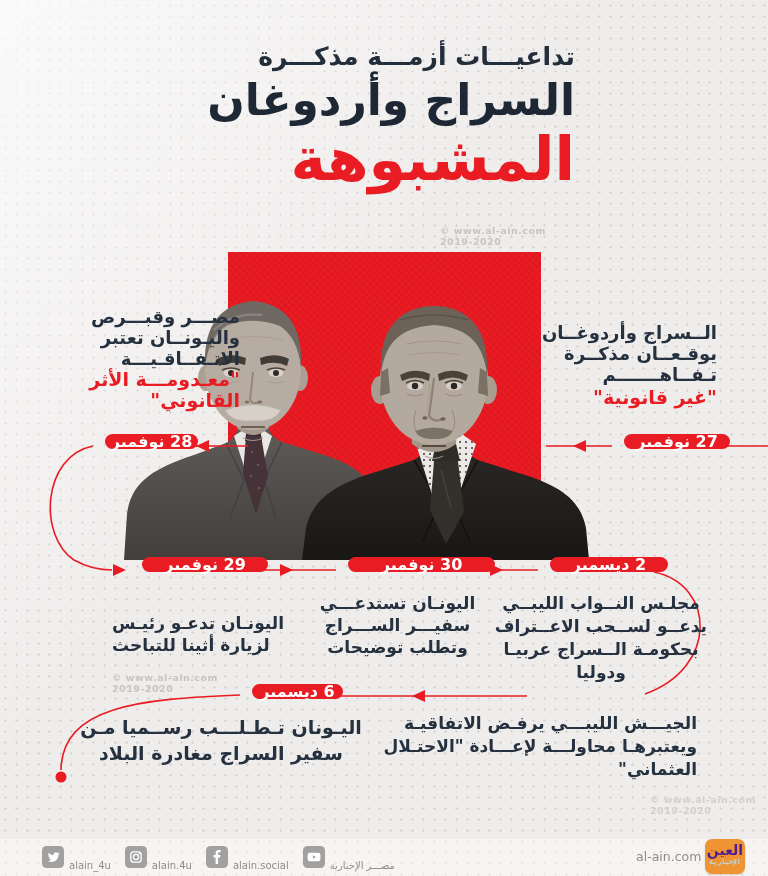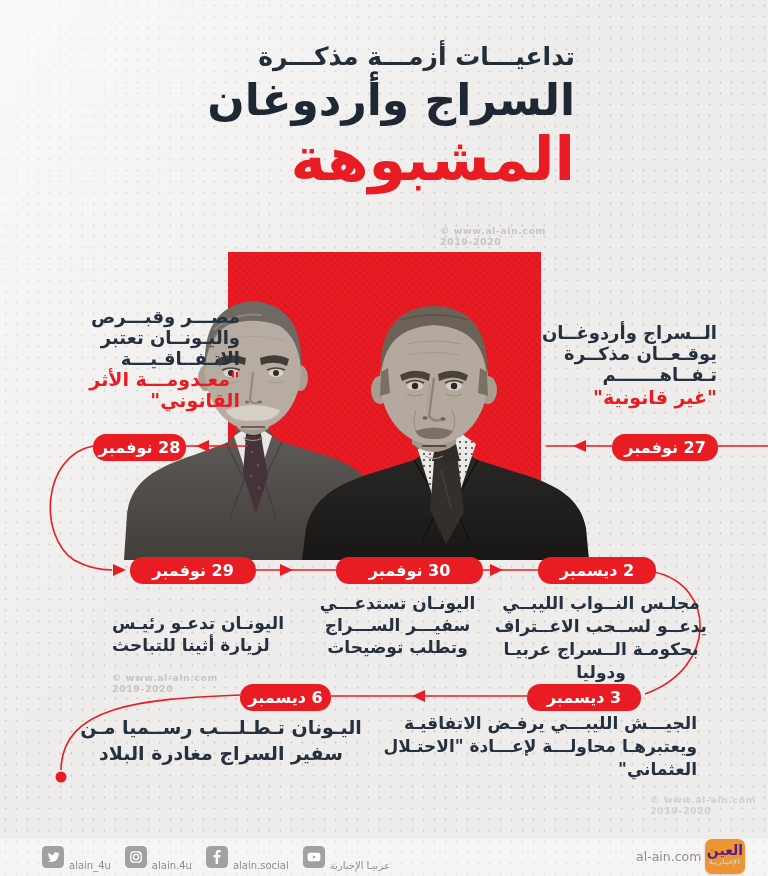--- a/index.html
+++ b/index.html
@@ -30,24 +30,24 @@
     background-image:
       repeating-linear-gradient(45deg, rgba(0,0,0,.055) 0 1.5px, transparent 1.5px 5px),
       repeating-linear-gradient(-45deg, rgba(0,0,0,.045) 0 1.5px, transparent 1.5px 5px);
     z-index:1;
   }
   
   .portraits { position:absolute; left:110px; top:278px; width:500px; height:282px; z-index:3; }
   .connectors { position:absolute; left:0; top:0; width:768px; height:876px; z-index:4; pointer-events:none; }
   
   .pill {
-    position:absolute; height:27px; border-radius:13px; background:#e91c23;
+    position:absolute; height:15px; border-radius:13px; background:#e91c23;
     color:#ffffff; font-weight:bold; font-size:16px; line-height:25px;
     display:flex; align-items:center; justify-content:center;
-    direction:rtl; z-index:5; white-space:nowrap;
+    direction:rtl; z-index:5; white-space:nowrap;margin-left:12px;
   }
   #pill-27 { left:612px; top:434px; width:106px; }
   #pill-28 { left:93px;  top:434px; width:93px;  }
   #pill-29 { left:130px; top:557px; width:126px;text-align:right; }
   #pill-30 { left:336px; top:557px; width:147px; }
   #pill-02 { left:538px; top:557px; width:118px; }
   #pill-03 { left:527px; top:684px; width:114px; }
   #pill-06 { left:240px; top:684px; width:91px;  }
   
   .evt { position:absolute; direction:rtl; font-weight:bold; color:#25313f; z-index:5; }
@@ -219,21 +219,20 @@
       <polygon points="412,696 425,690 425,702"></polygon>
       <circle cx="61" cy="777" r="5.5"></circle>
     </g>
   </svg>
 
   <div class="pill" id="pill-27">27 نوفمبر</div>
   <div class="pill" id="pill-28">28 نوفمبر</div>
   <div class="pill" id="pill-29">29 نوفمبر</div>
   <div class="pill" id="pill-30">30 نوفمبر</div>
   <div class="pill" id="pill-02">2 ديسمبر</div>
-  <div class="pill" id="pill-03">3 ديسمبر</div>
   <div class="pill" id="pill-06">6 ديسمبر</div>
 
   <div class="evt blk-27">
     <div>الــسراج وأردوغــان</div>
     <div>يوقـعــان مذكــرة</div>
     <div>تـفــاهـــــــم</div>
     <div class="red-line">"غير قانونية"</div>
   </div>
 
   <div class="evt blk-28">
@@ -291,21 +290,21 @@
     <svg class="sq" viewBox="0 0 22 22">
       <rect width="22" height="22" rx="4.5" fill="#a3a1a0"></rect>
       <path fill="#fff" d="M12.1 18v-6.4h2.1l.3-2.5h-2.4V7.5c0-.7.2-1.2 1.2-1.2h1.3V4.1c-.2 0-1-.1-1.9-.1-1.9 0-3.1 1.1-3.1 3.2v1.9H7.5v2.5h2.1V18h2.5z"></path>
     </svg>
     <span class="social-label">alain.social</span>
     <svg class="sq" viewBox="0 0 22 22">
       <rect width="22" height="22" rx="4.5" fill="#a3a1a0"></rect>
       <rect x="4.6" y="6.8" width="12.8" height="8.4" rx="2.2" fill="#fff"></rect>
       <path d="M9.9 9.3v3.4l3.1-1.7z" fill="#a3a1a0"></path>
     </svg>
-    <span class="social-label ar">عربيـا الإخبارية</span>
+    <span class="social-label ar">مصـــر الإخبارية</span>
   </div>
 
   <div class="site-label">al-ain.com</div>
 
   <div class="brand-logo">
     <div class="lg-main">العين</div>
     <div class="lg-sub">الإخبارية</div>
   </div>
 
 </div>

